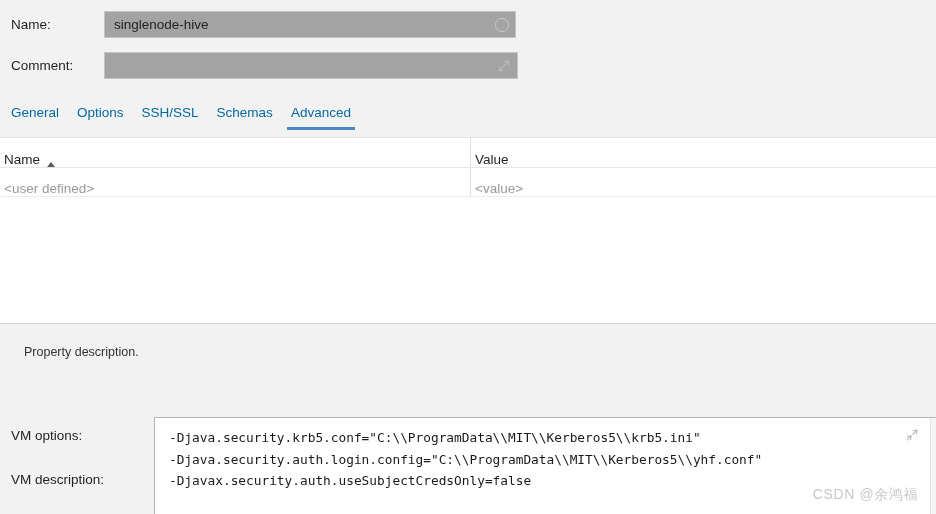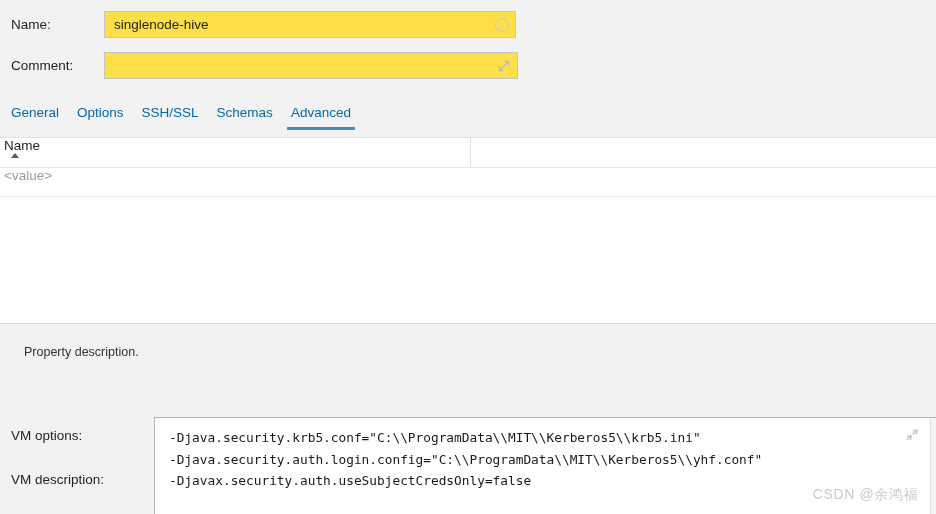--- a/index.html
+++ b/index.html
@@ -36,21 +36,21 @@
   .form-label {
     width: 104px;
     padding-left: 11px;
     box-sizing: border-box;
     font-size: 13.5px;
     color: #1f1f1f;
     white-space: nowrap;
   }
   .field-wrap {
     position: relative;
-    background: #fde047;
+    background: #a3a3a3;
     border: 1px solid #c4c4c4;
     box-sizing: border-box;
     height: 27px;
     display: flex;
     align-items: center;
     gap: 36px;
   }
   .field-wrap.name-field { width: 412px; }
   .field-wrap.comment-field { width: 414px; }
   .field-text {
@@ -126,24 +126,23 @@
     height: 30px;
   }
   .tbl-row.data {
     border-bottom: 1px solid #ededed;
     height: 29px;
   }
   .tbl-cell {
     box-sizing: border-box;
     padding-left: 4px;
     display: flex;
-    align-items: flex-start;
+    align-items: flex-end;
     height: 100%;
     font-size: 13.5px;
-    flex-direction: column;
   }
   .tbl-cell.col-name {
     width: 471px;
     border-right: 1px solid #e0e0e0;
   }
   .tbl-cell.col-value {
     flex: 1;
   }
   .hdr-text {
     color: #1f1f1f;
@@ -306,23 +305,29 @@
   </div>
 </div>
 
 <div class="table-panel">
 
   <div class="tbl-row header">
     <div class="tbl-cell col-name">
       <span class="hdr-text">Name</span>
       <span class="sort-arrow"></span>
     </div>
+    <div class="tbl-cell col-value">
+      <span class="hdr-text">Value</span>
+    </div>
   </div>
 
   <div class="tbl-row data">
+    <div class="tbl-cell col-name">
+      <span class="placeholder-text">&lt;user defined&gt;</span>
+    </div>
     <div class="tbl-cell col-value">
       <span class="placeholder-text">&lt;value&gt;</span>
     </div>
   </div>
 
 </div>
 
 <div class="desc-panel">
   <div class="desc-text">Property description.</div>
 </div>

